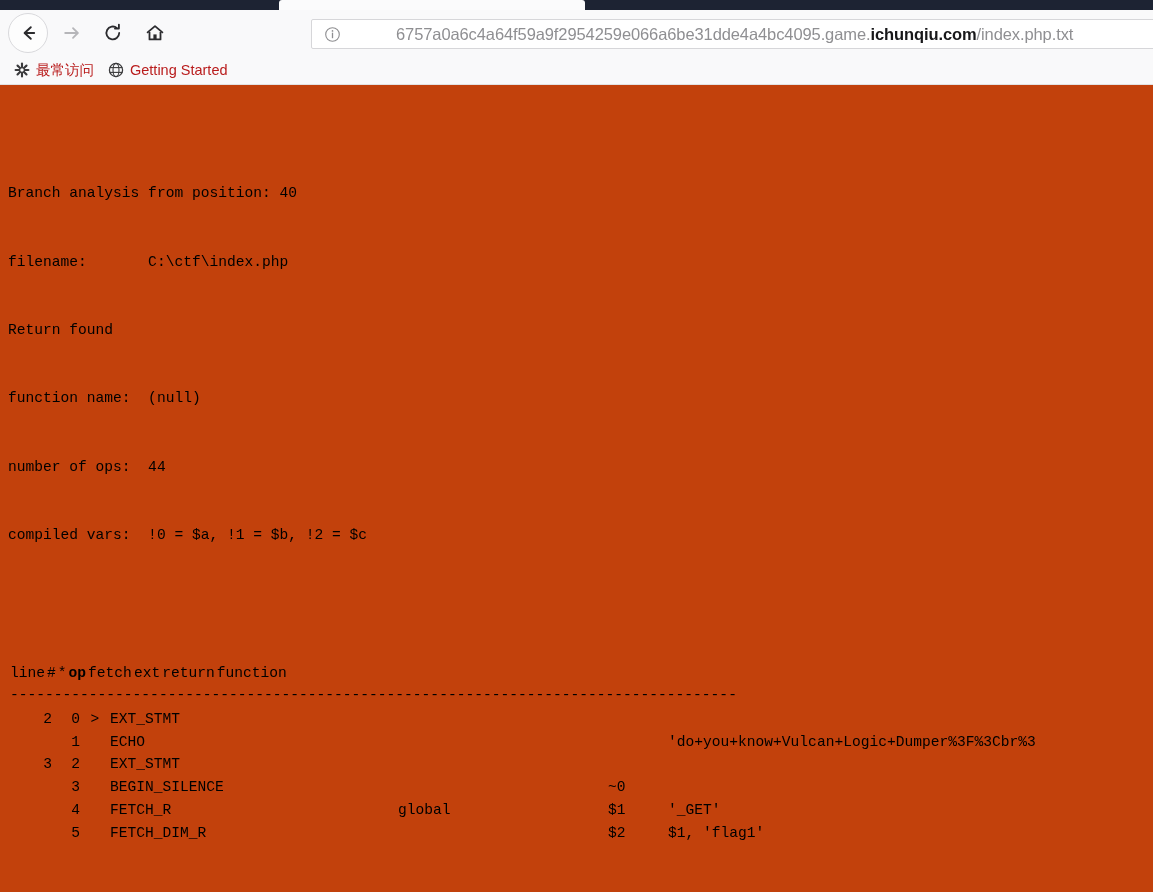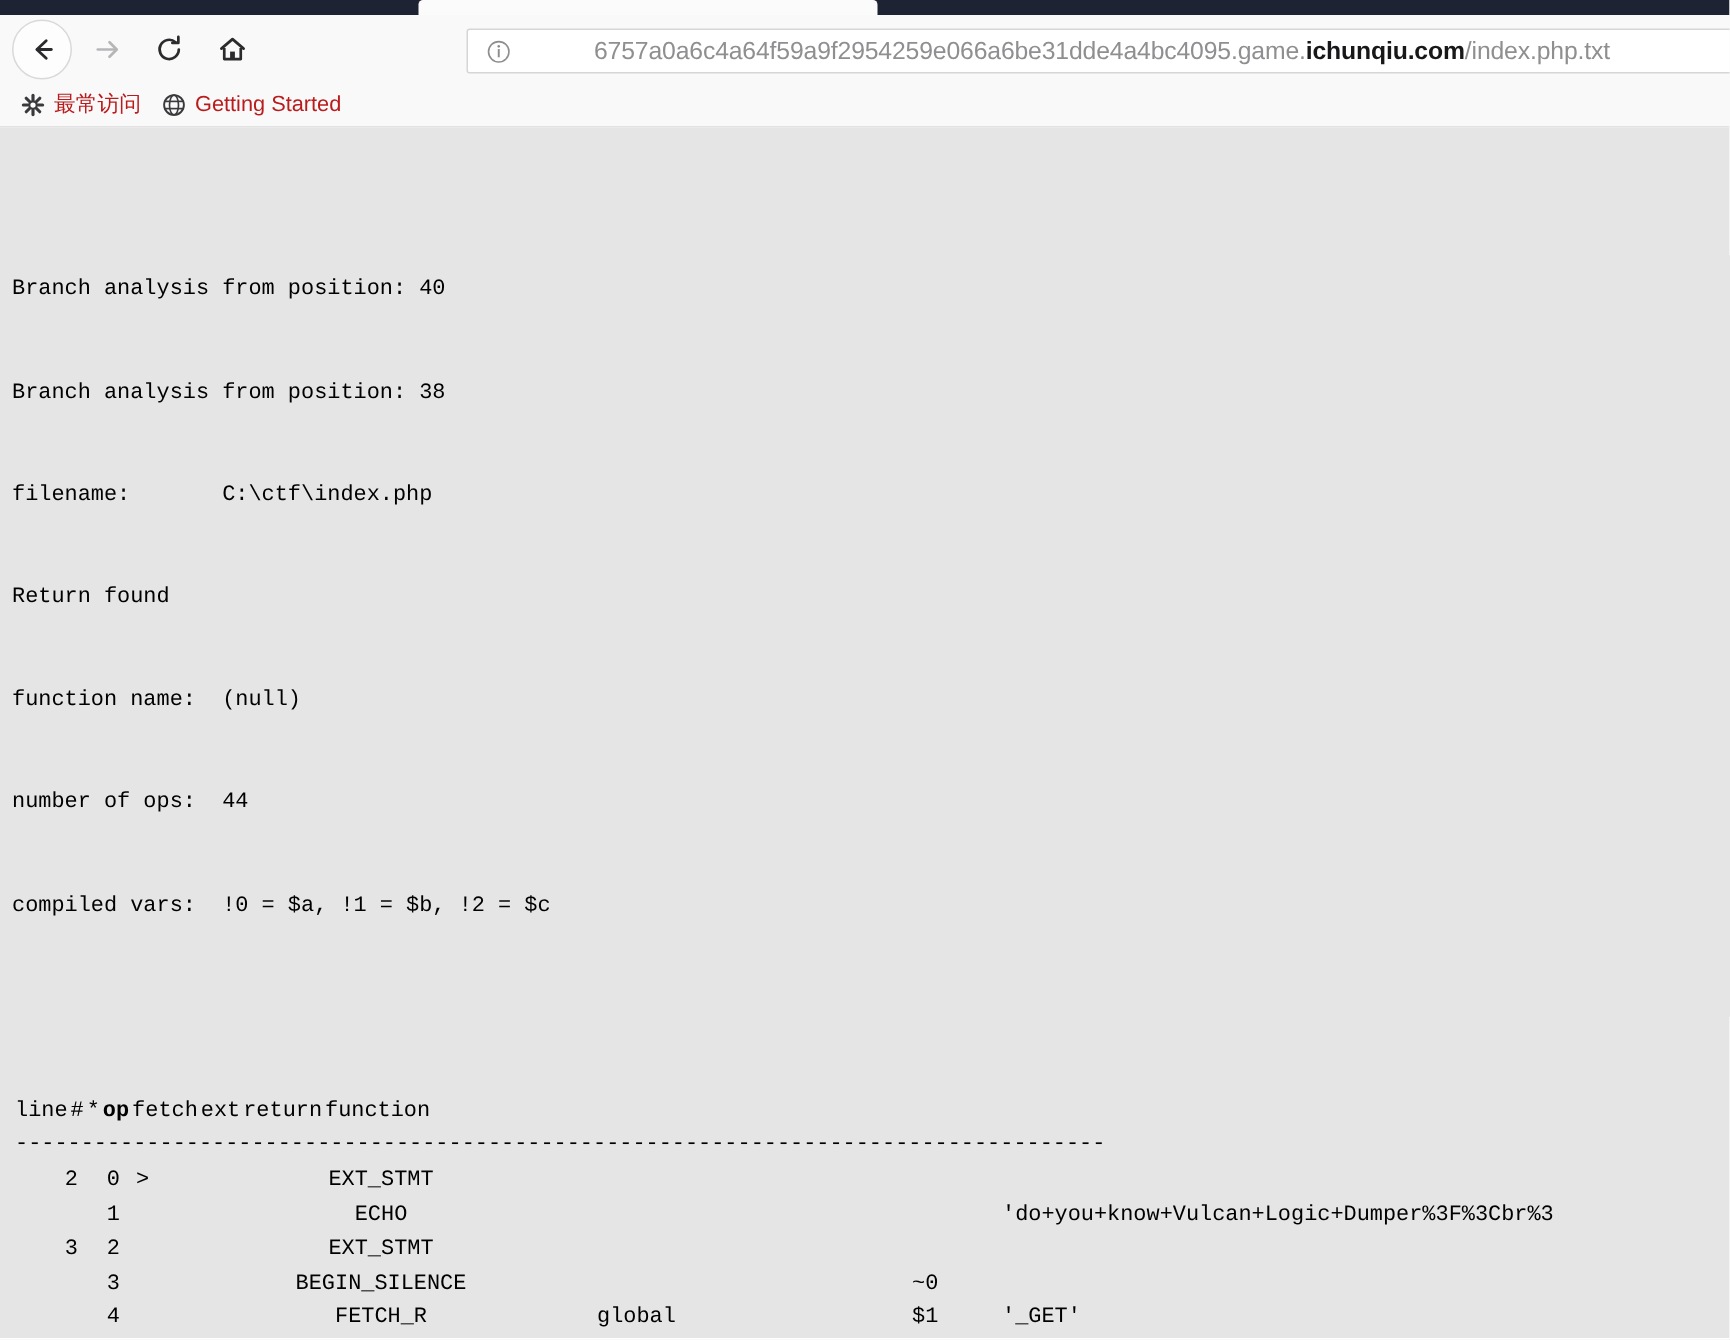--- a/index.html
+++ b/index.html
@@ -83,21 +83,21 @@
     margin-left: 14px;
     font-size: 14.5px;
     color: #b91c1c;
     white-space: nowrap;
   }
   .bookmark-item .bm-icon { margin-right: 6px; display: flex; align-items: center; }
   .bookmark-item .bm-label { line-height: 1; }
 
   
   #page-content {
-    background: #e5e5e5;
+    background: #c2410c;
     padding: 6px 0 0 8px;
     font-family: "Liberation Mono", "DejaVu Sans Mono", monospace;
     font-size: 14.6px;
     line-height: 22.8px;
     color: #000000;
     white-space: pre;
     overflow: hidden;
     height: 807px;
     box-sizing: border-box;
   }
@@ -113,21 +113,21 @@
   }
   table.vld td {
     padding: 0;
     vertical-align: top;
     white-space: pre;
     font-weight: normal;
   }
   td.c-line   { width: 44px;  text-align: right; }
   td.c-num    { width: 28px;  text-align: right; padding-left: 12px; }
   td.c-star   { width: 30px;  text-align: center; }
-  td.c-op     { width: 288px; padding-left: 10px; text-align: center; }
+  td.c-op     { width: 288px; padding-left: 10px; }
   td.c-fetch  { width: 170px; }
   td.c-ext    { width: 40px; }
   td.c-return { width: 60px; }
   td.c-ops    { width: 480px; }
 </style>
 </head>
 <body>
 
 <div id="browser-chrome">
 
@@ -215,21 +215,20 @@
       </span>
       <span class="bm-label">Getting Started</span>
     </div>
 
   </div>
 </div>
 
 <div id="page-content">
   <div>
     <span class="hdr-line">Branch analysis from position: 40</span>
-    <span class="hdr-line">Branch analysis from position: 38</span>
     <span class="hdr-line">filename:       C:\ctf\index.php</span>
     <span class="hdr-line">Return found</span>
     <span class="hdr-line">function name:  (null)</span>
     <span class="hdr-line">number of ops:  44</span>
     <span class="hdr-line">compiled vars:  !0 = $a, !1 = $b, !2 = $c</span>
   </div>
 
   <div><table class="vld"><thead>
       <tr>
         <th class="c-line" style="text-align:left;padding-left:2px;font-weight:normal">line</th>

